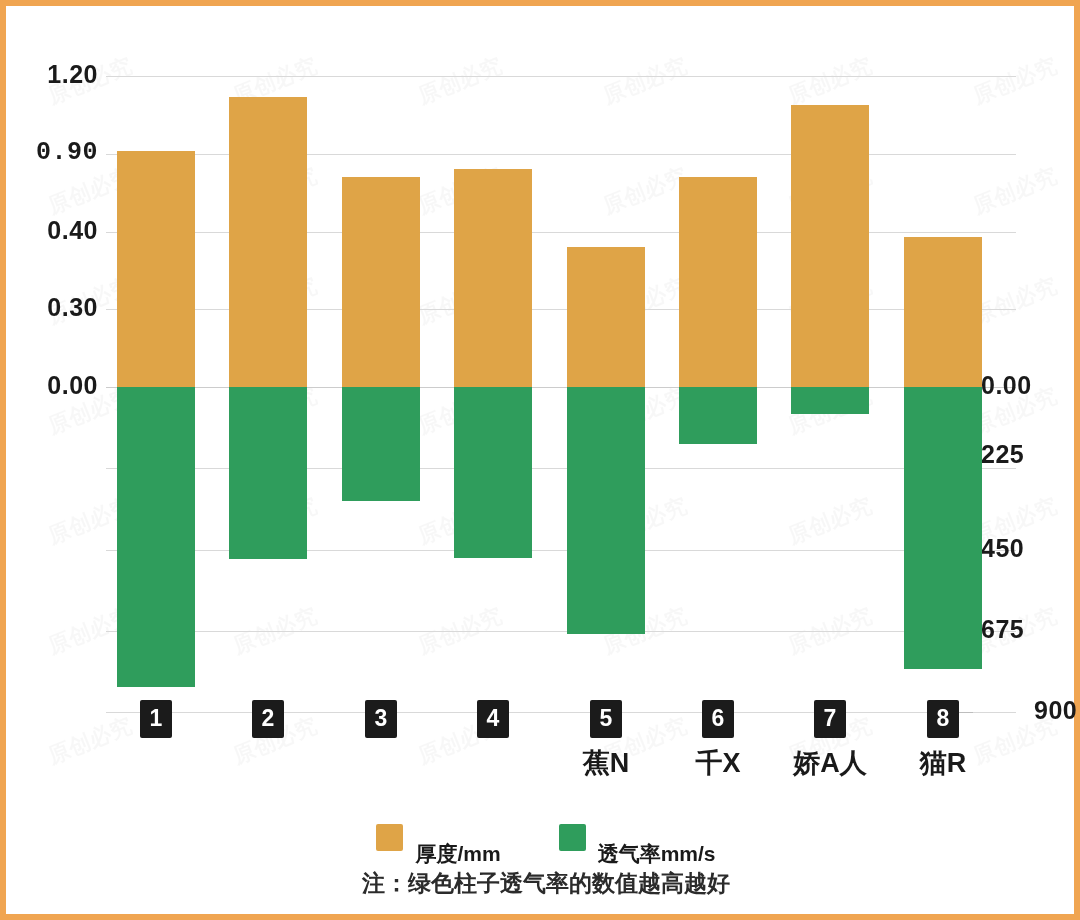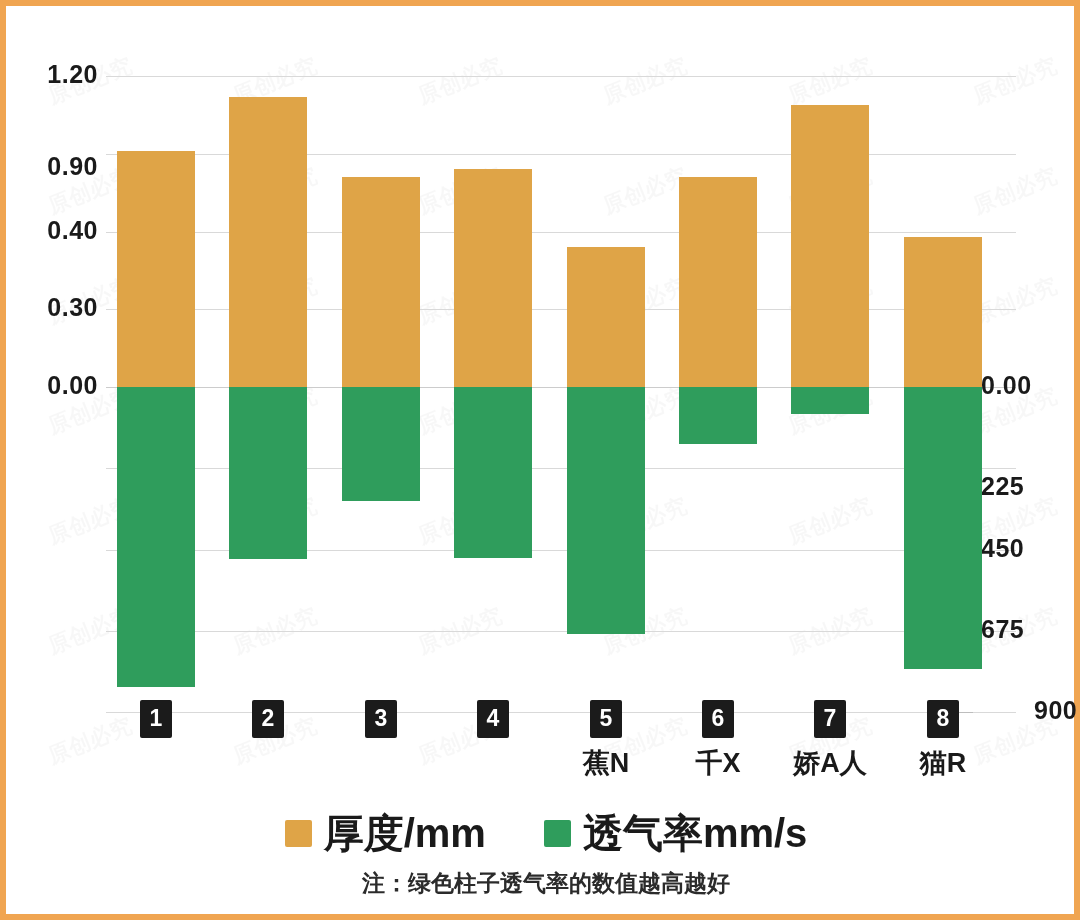--- a/index.html
+++ b/index.html
@@ -116,24 +116,25 @@
     display: flex;
     align-items: center;
     gap: 12px;
   }
   .legend-swatch {
     width: 27px;
     height: 27px;
     border-radius: 2px;
   }
   .legend-label {
-    font-size: 40px;
+    font-size: 21px;
     font-weight: 700;
     color: #1a1a1a;
     white-space: nowrap;
+    margin-top: 34px;
   }
 
   #footnote {
     position: absolute;
     left: 0;
     top: 862px;
     width: 1080px;
     text-align: center;
     font-size: 23px;
     font-weight: 700;
@@ -195,31 +196,31 @@
       <div class="wm" style="left: 965px; top: 610px;">原创必究</div>
       <div class="wm" style="left: 40px; top: 720px;">原创必究</div>
       <div class="wm" style="left: 225px; top: 720px;">原创必究</div>
       <div class="wm" style="left: 410px; top: 720px;">原创必究</div>
       <div class="wm" style="left: 595px; top: 720px;">原创必究</div>
       <div class="wm" style="left: 780px; top: 720px;">原创必究</div>
       <div class="wm" style="left: 965px; top: 720px;">原创必究</div>
       <div class="gridline" style="left: 100px; top: 70px; width: 910px;"></div>
       <div class="ytick-left" style="left: 0px; width: 92px; top: 54px;">1.20</div>
       <div class="gridline" style="left: 100px; top: 148px; width: 910px;"></div>
-      <div class="ytick-left" style="left: 0px; width: 92px; top: 146px;">0.90</div>
+      <div class="ytick-left" style="left: 0px; width: 92px; top: 132px; font-family: Liberation Mono, monospace;">0.90</div>
       <div class="gridline" style="left: 100px; top: 226px; width: 910px;"></div>
       <div class="ytick-left" style="left: 0px; width: 92px; top: 210px;">0.40</div>
       <div class="gridline" style="left: 100px; top: 303px; width: 910px;"></div>
       <div class="ytick-left" style="left: 0px; width: 92px; top: 287px;">0.30</div>
       <div class="gridline zero" style="left: 100px; top: 381px; width: 910px;"></div>
       <div class="ytick-left" style="left: 0px; width: 92px; top: 365px;">0.00</div>
       <div class="ytick-right" style="left: 975px; top: 365px;">0.00</div>
       <div class="gridline" style="left: 100px; top: 462px; width: 910px;"></div>
       <div class="ytick-dash" style="left: 953px; top: 462px;"></div>
-      <div class="ytick-right" style="left: 975px; top: 466px;">225</div>
+      <div class="ytick-right" style="left: 975px; top: 434px;">225</div>
       <div class="gridline" style="left: 100px; top: 544px; width: 910px;"></div>
       <div class="ytick-dash" style="left: 953px; top: 544px;"></div>
       <div class="ytick-right" style="left: 975px; top: 528px;">450</div>
       <div class="gridline" style="left: 100px; top: 625px; width: 910px;"></div>
       <div class="ytick-dash" style="left: 953px; top: 625px;"></div>
       <div class="ytick-right" style="left: 975px; top: 609px;">675</div>
       <div class="gridline" style="left: 100px; top: 706px; width: 910px;"></div>
       <div class="ytick-dash" style="left: 953px; top: 706px;"></div>
       <div class="ytick-right" style="left: 1028px; top: 690px;">900</div>
       <div class="bar bar-top" title="厚度/mm 蕉X: 0.91" style="left: 111px; width: 78px; top: 145px; height: 236px; background: rgb(223, 164, 71);"></div>

